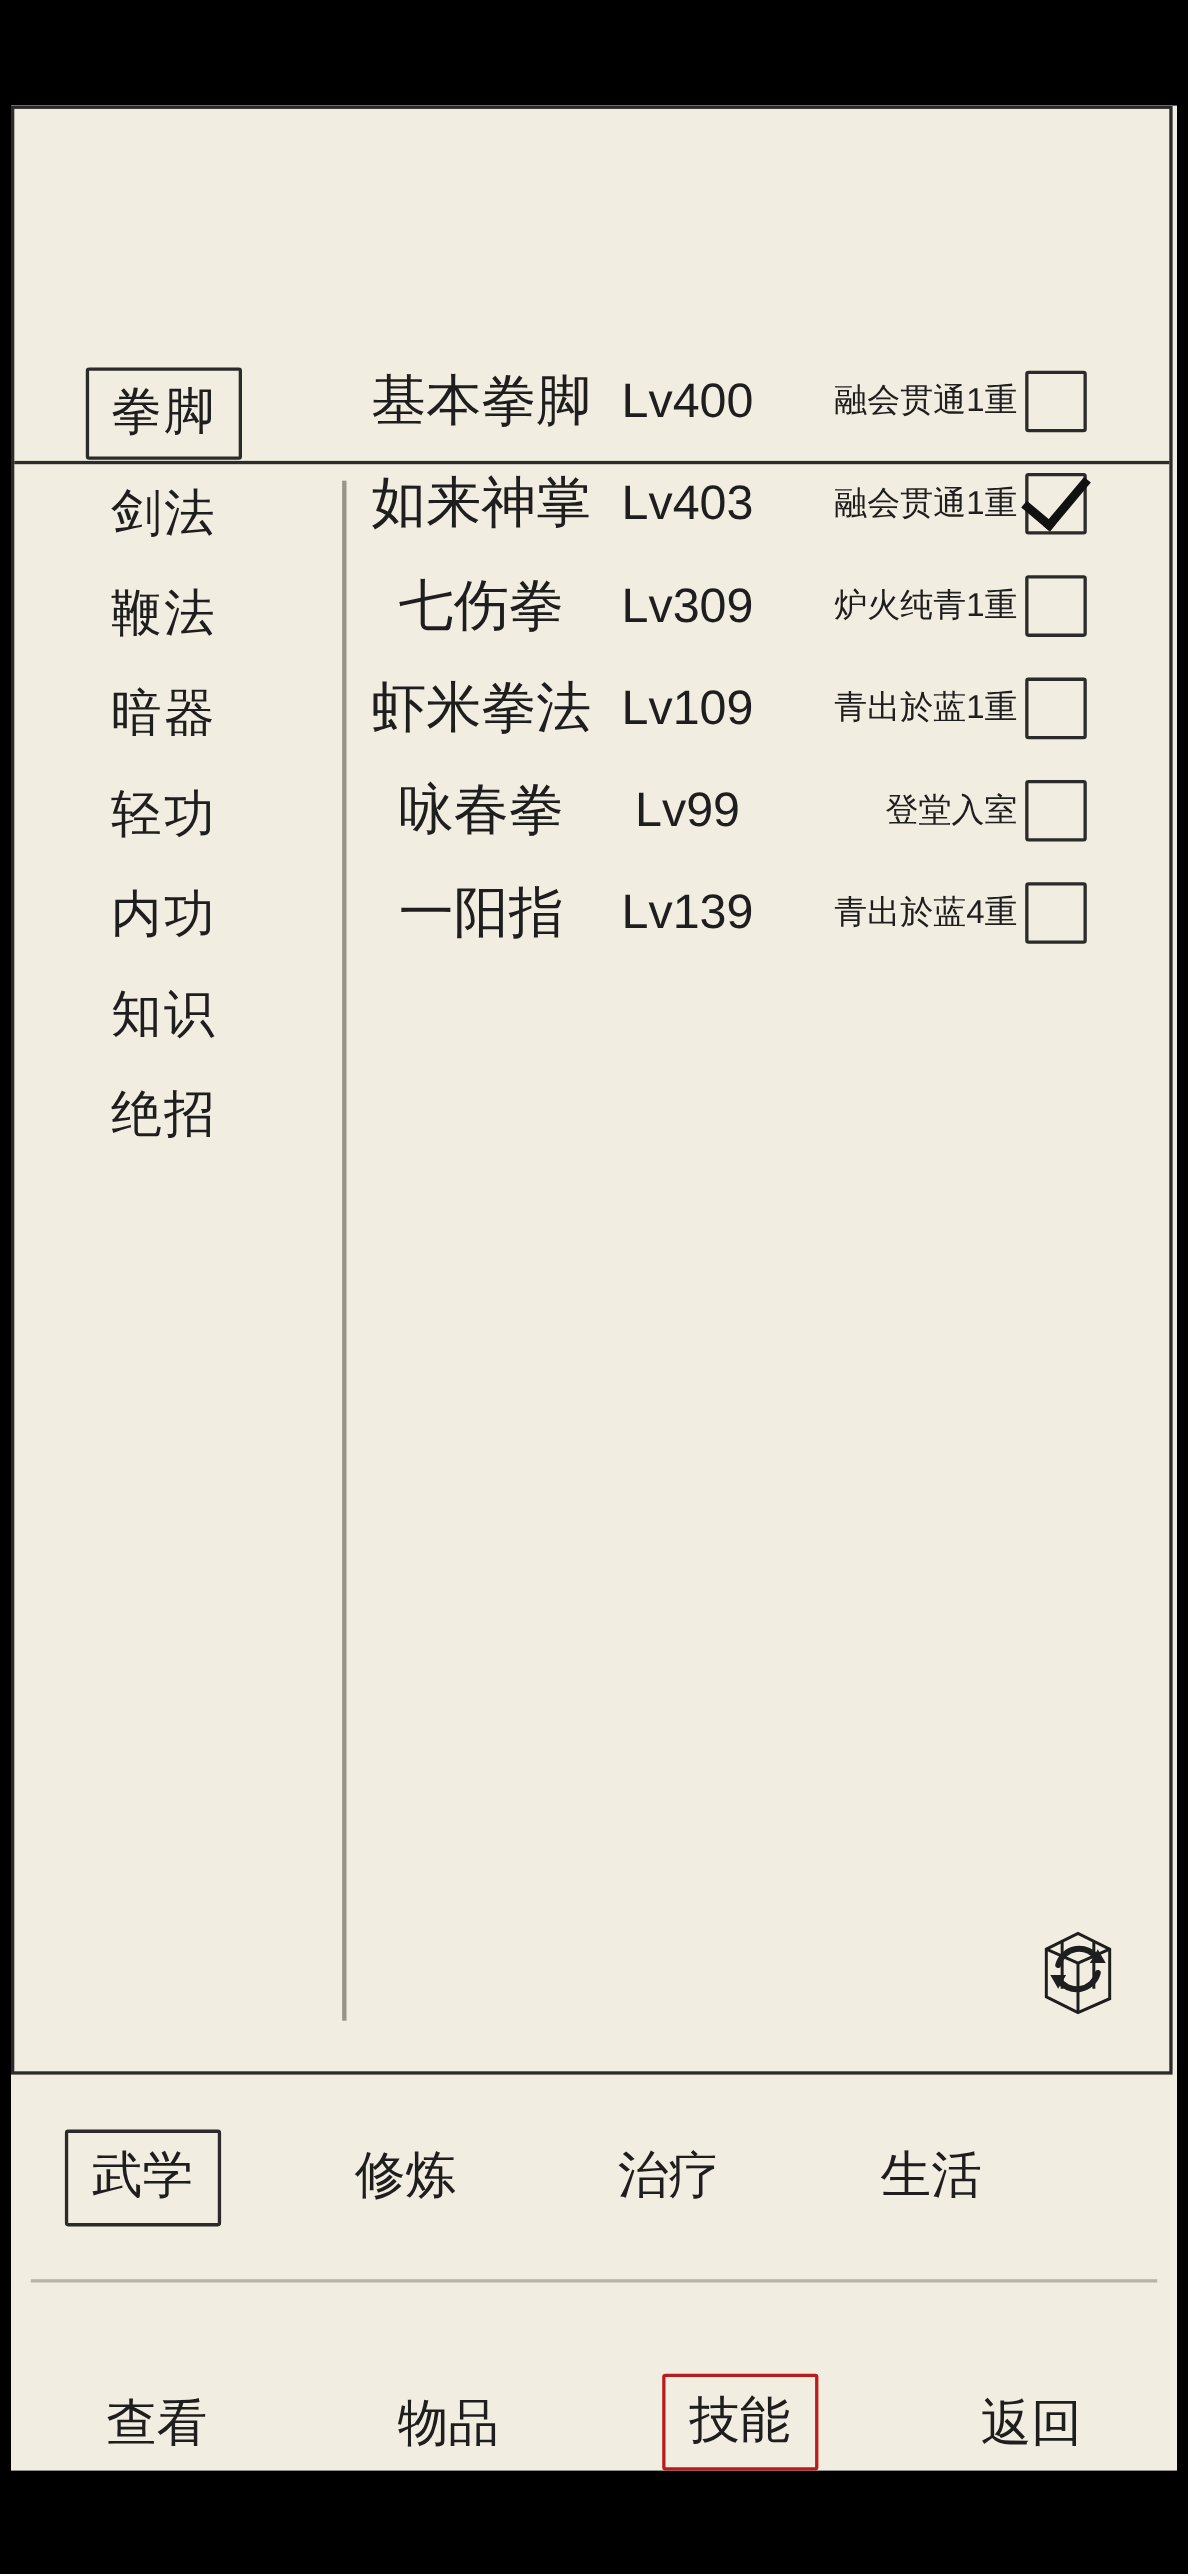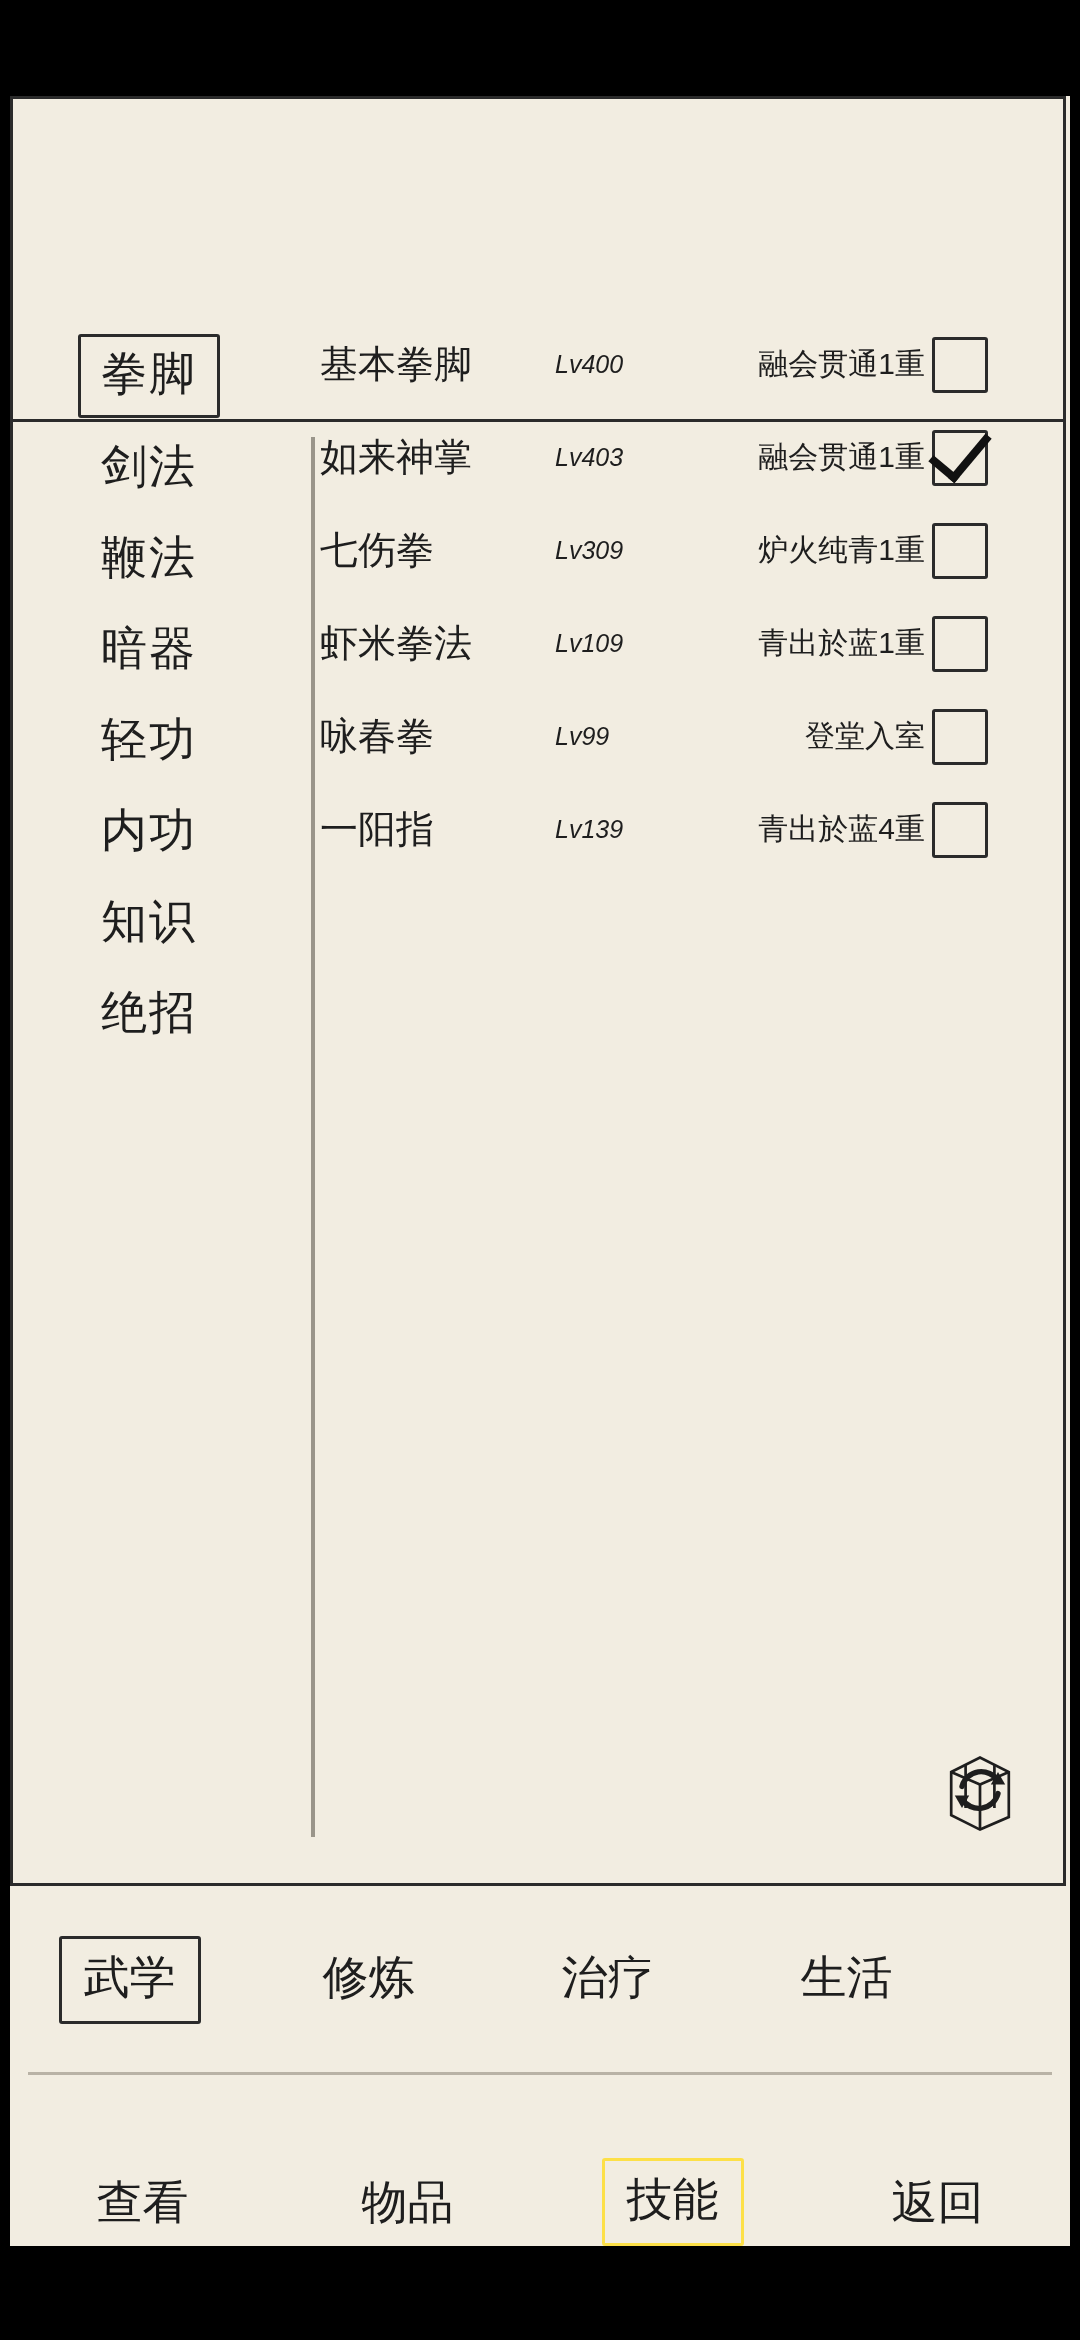--- a/index.html
+++ b/index.html
@@ -84,27 +84,27 @@
     width: 720px;
   }
   .skill-row {
     height: 93px;
     display: flex;
     align-items: center;
     color: #1e1e1e;
   }
   .skill-name {
     width: 235px;
-    font-size: 38px;
+    text-align: center;
+    font-size: 50px;
   }
   .skill-level {
     width: 140px;
-    text-align: left;
-    font-size: 25px;
-    font-style: italic;
+    text-align: center;
+    font-size: 44px;
   }
   .skill-stage {
     width: 230px;
     text-align: right;
     font-size: 30px;
   }
   .skill-check {
     width: 70px;
     display: flex;
     justify-content: center;
@@ -186,21 +186,21 @@
     display: flex;
     align-items: center;
     justify-content: center;
     font-size: 46px;
     color: #1e1e1e;
   }
   .bottom-btn .bottom-label {
     padding: 8px 22px 12px 22px;
   }
   .bottom-btn.selected .bottom-label {
-    border: 3px solid #fde047;
+    border: 3px solid #b91c1c;
     border-radius: 3px;
   }
 </style>
 </head>
 <body>
 
 <div class="screen">
   <div class="paper"></div>
 
   <div class="frame">

